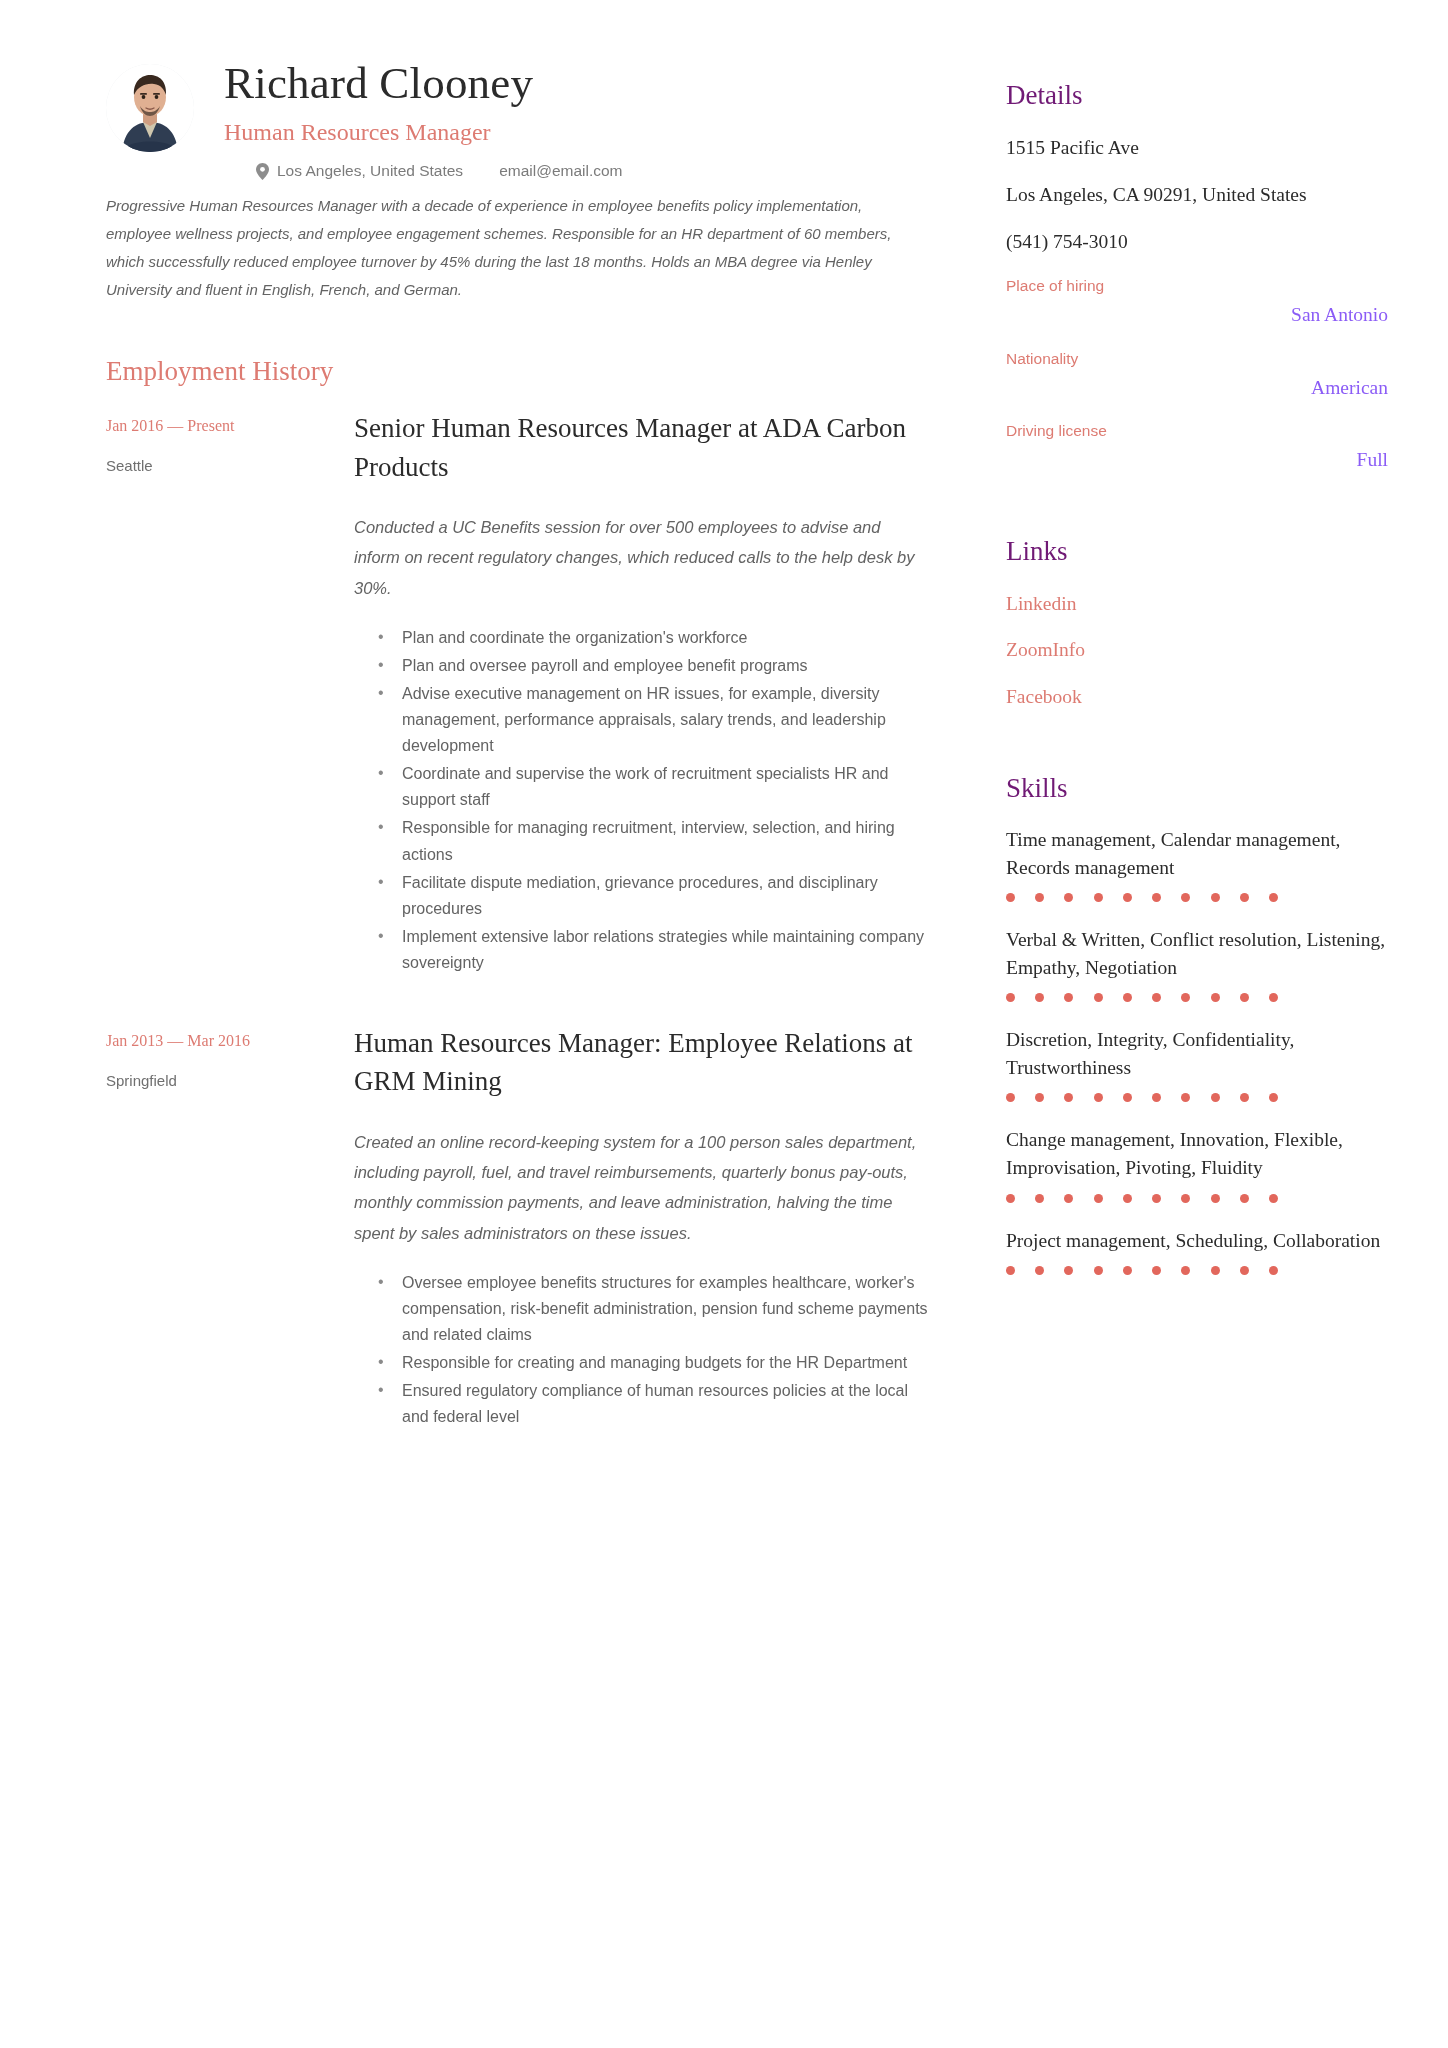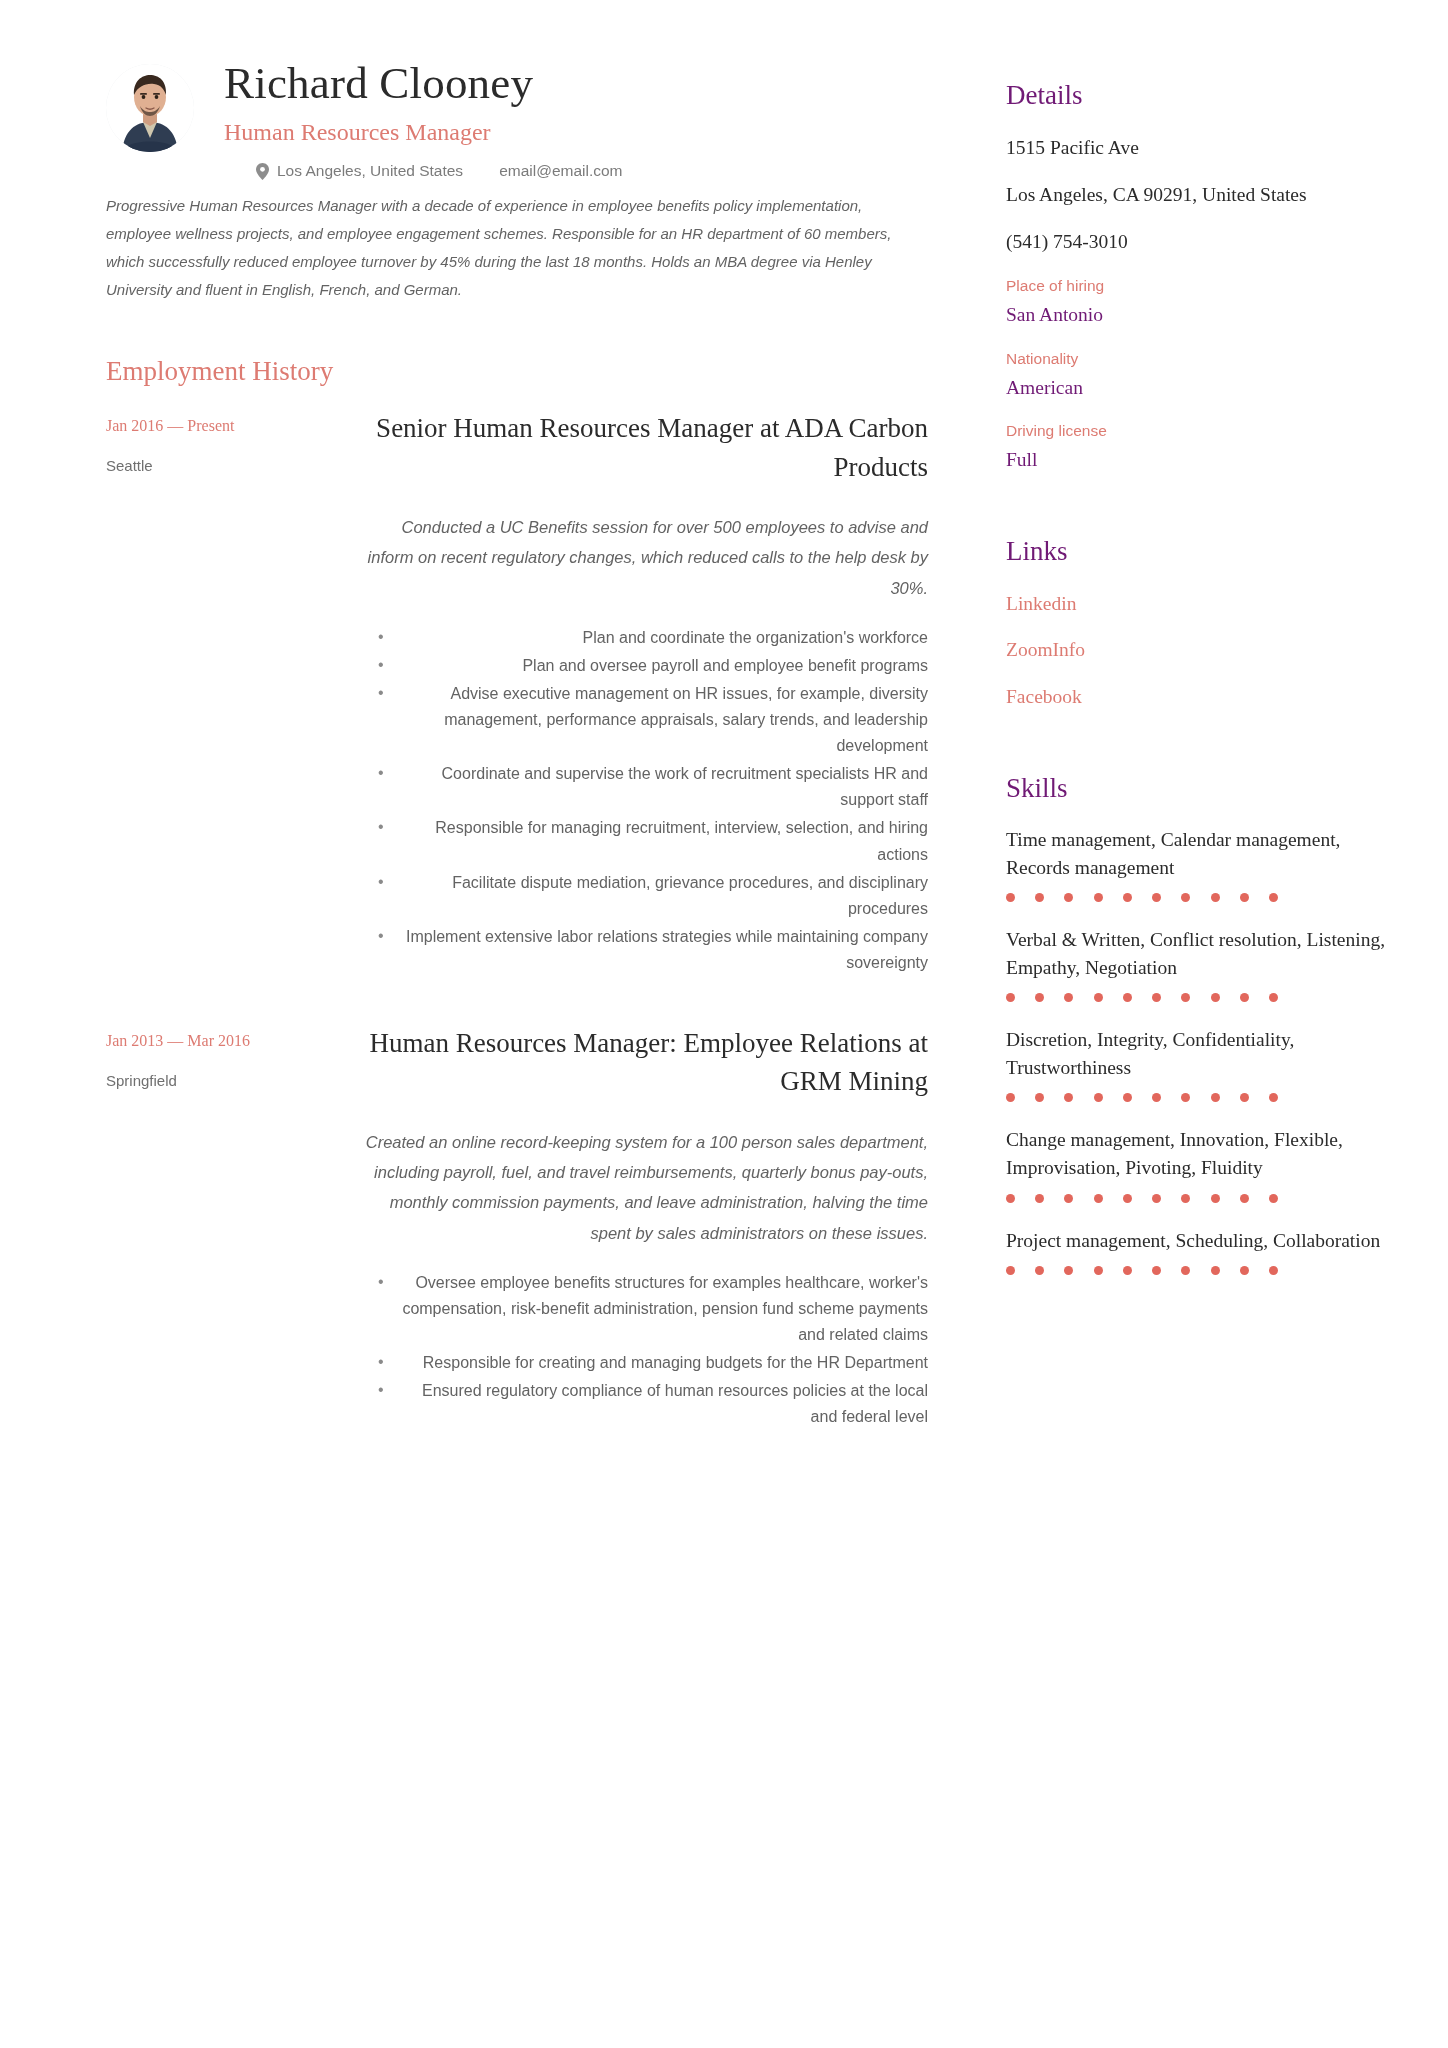--- a/index.html
+++ b/index.html
@@ -120,21 +120,21 @@
   .emp-dates {
     font-family: "Liberation Serif", serif;
     font-size: 16px;
     color: #dd7b72;
     margin-bottom: 22px;
   }
   .emp-location {
     font-size: 15px;
     color: #6f6f6f;
   }
-  .emp-body { flex: 1; text-align: right; }
+  .emp-body { flex: 1; }
 
   .emp-role {
     font-family: "Liberation Serif", serif;
     font-size: 27px;
     line-height: 1.42;
     color: #2b2b2b;
     font-weight: 400;
     margin-bottom: 26px;
   }
 
@@ -192,22 +192,23 @@
   .side-label {
     font-size: 15.5px;
     color: #dd7b72;
     margin-bottom: 5px;
     margin-top: 20px;
   }
   .side-value {
     font-family: "Liberation Serif", serif;
     font-size: 19.5px;
     line-height: 1.5;
-    color: #701a75;
+    color: #8b5cf6;
     margin-bottom: 4px;
+    text-align: right;
   }
 
   .link-item {
     font-family: "Liberation Serif", serif;
     font-size: 19.5px;
     line-height: 1.5;
     color: #dd7b72;
     margin-bottom: 17px;
     text-decoration: none;
     display: block;

